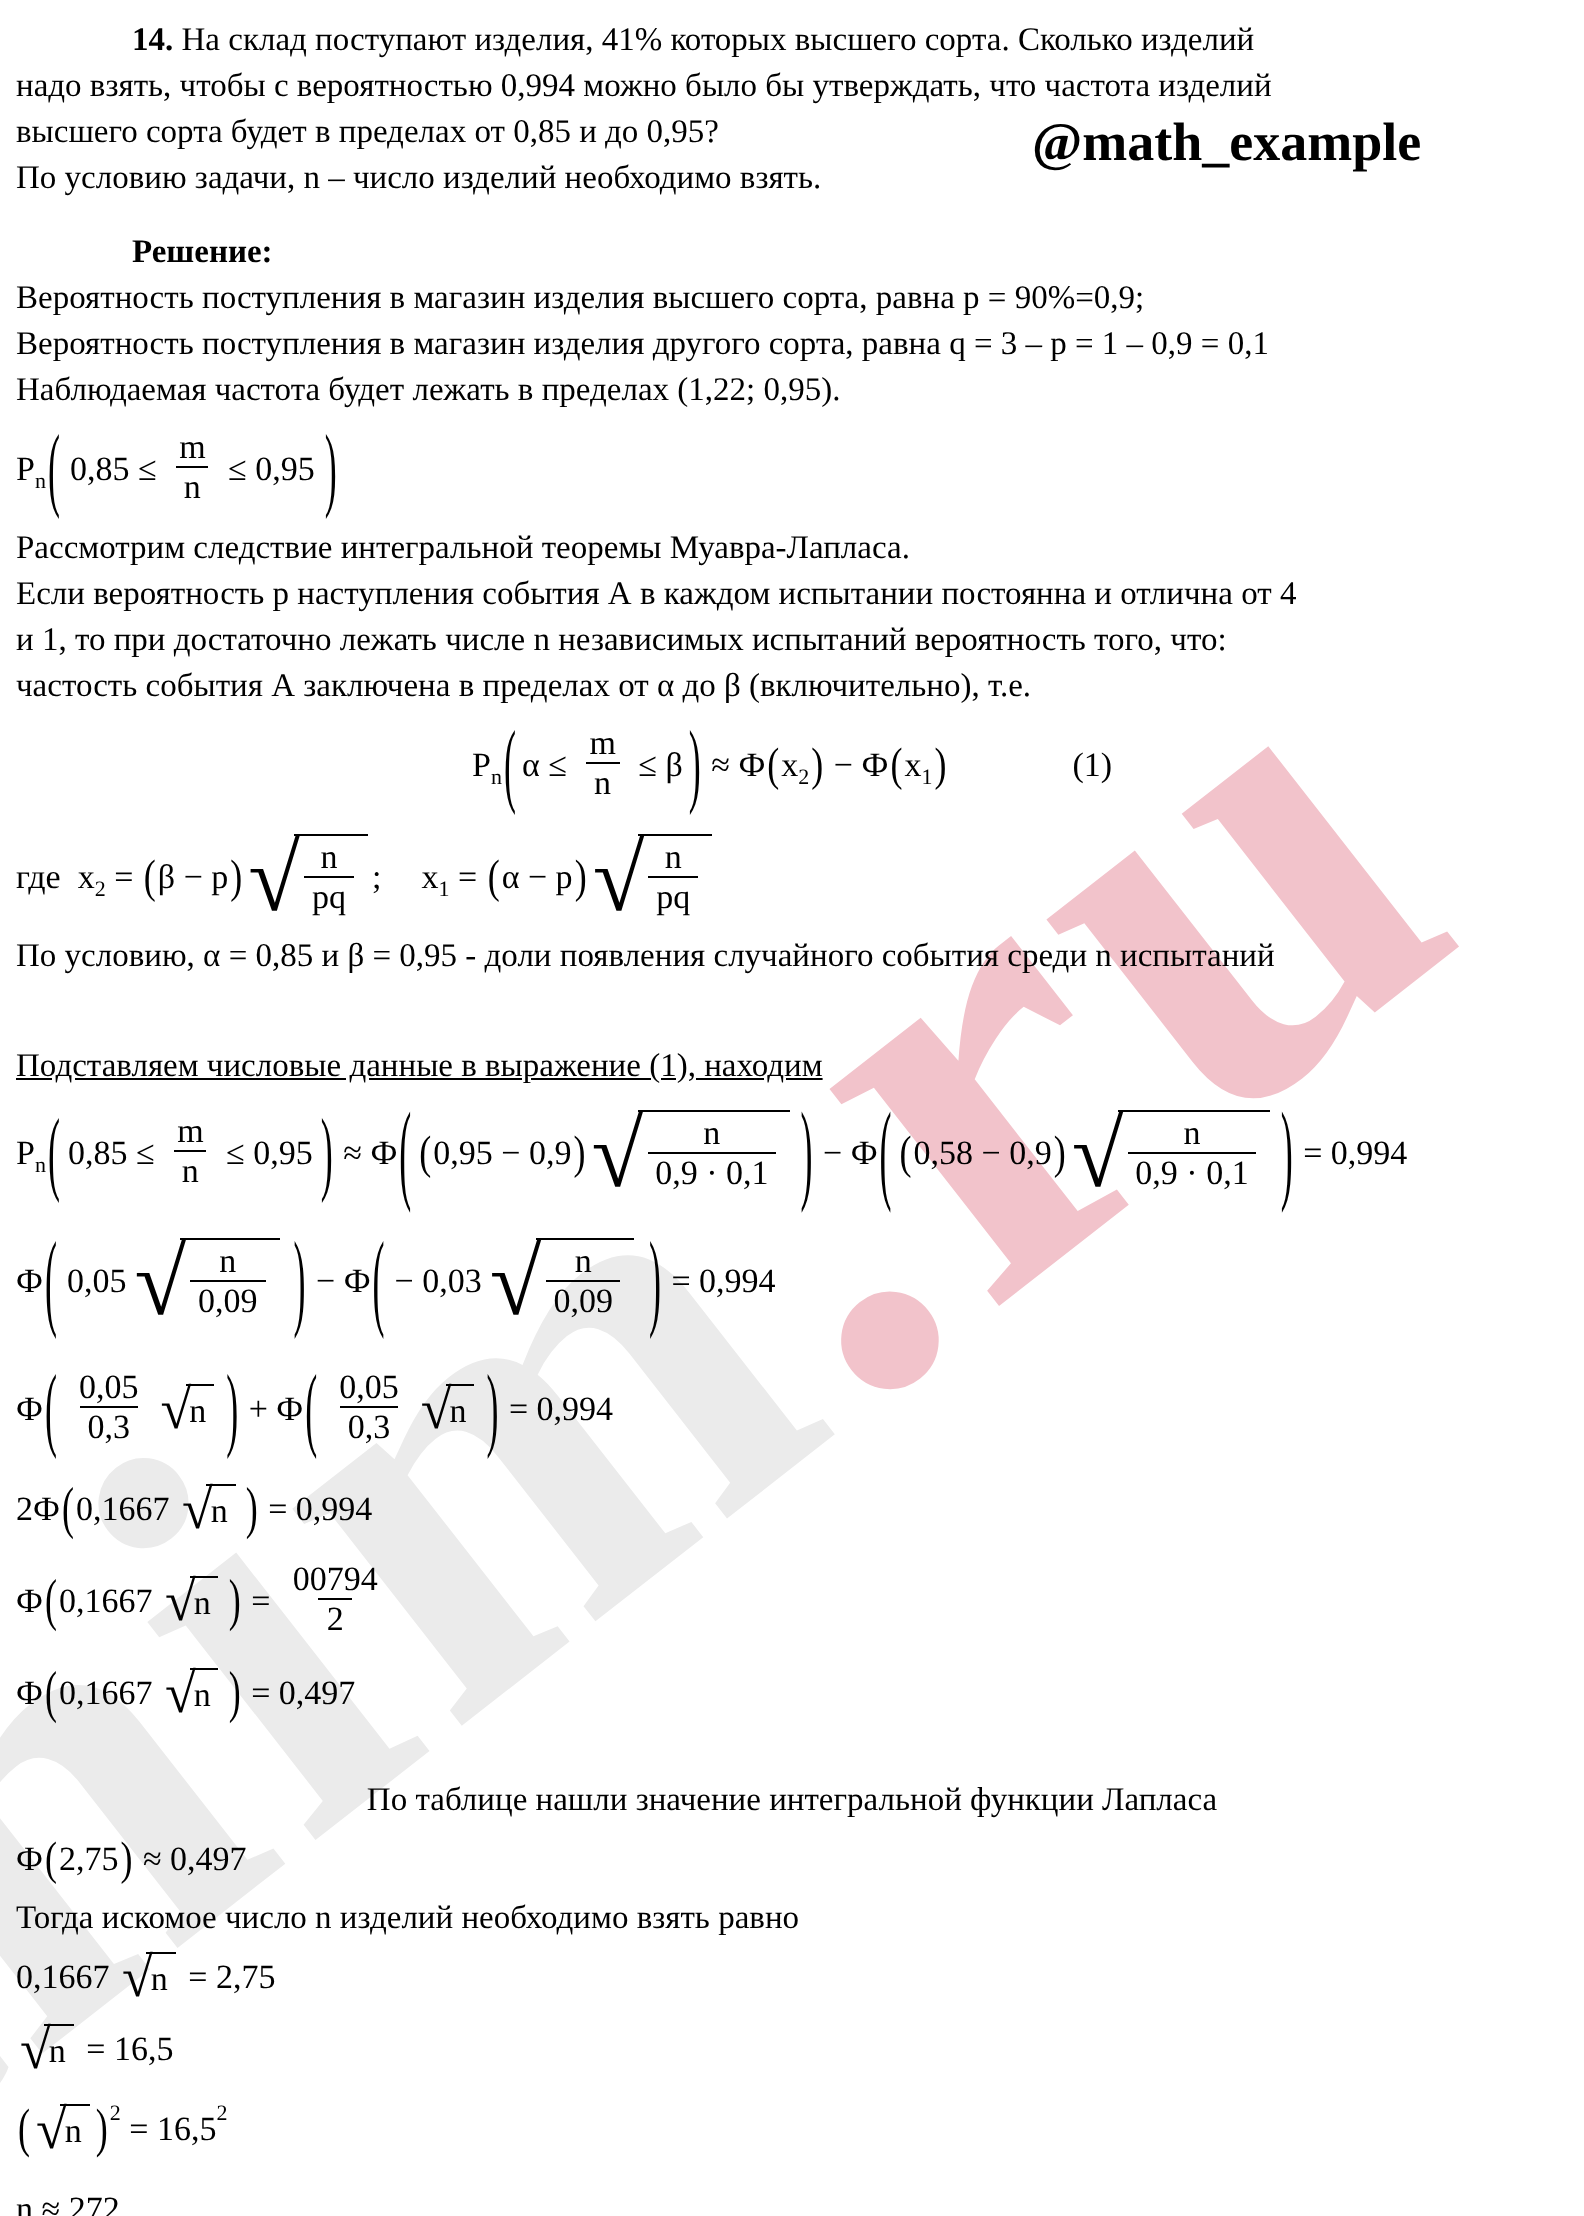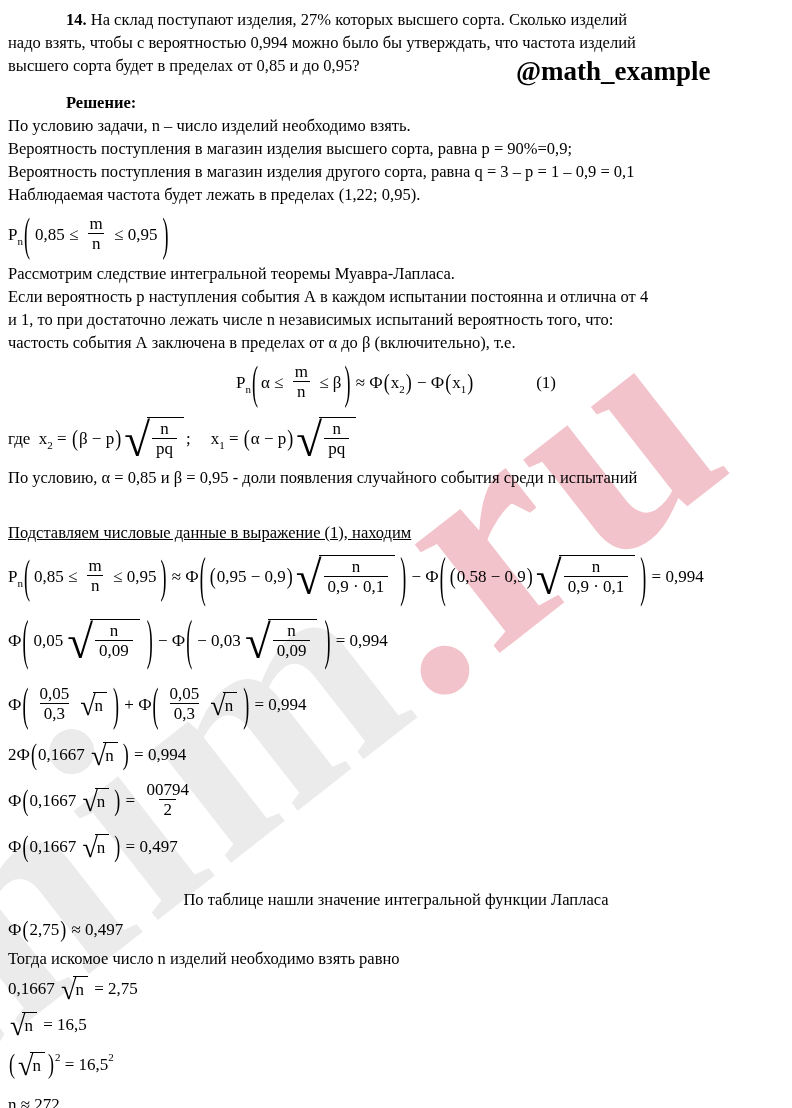--- a/index.html
+++ b/index.html
@@ -64,27 +64,27 @@
 <body>
 
 <div class="page">
 
   <div class="watermark"><span style="color: rgb(235, 235, 235);">Fizmathim</span><span style="color: rgb(242, 195, 203);">.ru</span></div>
 
   <div class="branding">@math_example</div>
 
   <div class="content">
 
-    <div class="tline indent"><span class="bold">14.</span><span> На склад поступают изделия, 27% которых высшего сорта. Сколько изделий</span></div>
+    <div class="tline indent"><span class="bold">14.</span><span> На склад поступают изделия, 41% которых высшего сорта. Сколько изделий</span></div>
     <div class="tline">надо взять, чтобы с вероятностью 0,994 можно было бы утверждать, что частота изделий</div>
     <div class="tline">высшего сорта будет в пределах от 0,85 и до 0,95?</div>
 
+    <div class="tline">По условию задачи, n – число изделий необходимо взять.</div>
+
     <div class="tline indent heading">Решение:</div>
-
-    <div class="tline">По условию задачи, n – число изделий необходимо взять.</div>
     <div class="tline">Вероятность поступления в магазин изделия высшего сорта, равна p = 90%=0,9;</div>
     <div class="tline">Вероятность поступления в магазин изделия другого сорта, равна q = 3 – p = 1 – 0,9 = 0,1</div>
     <div class="tline">Наблюдаемая частота будет лежать в пределах (1,22; 0,95).</div>
 
     <div class="fx tall">
         <span class="t">P</span>
         <span class="sb">n</span>
         <span class="pn" style="transform: scaleY(2.6);">(</span>
         <span style="display: inline-block; width: 4px;"></span>
         <span class="t">0,85 ≤ </span>

